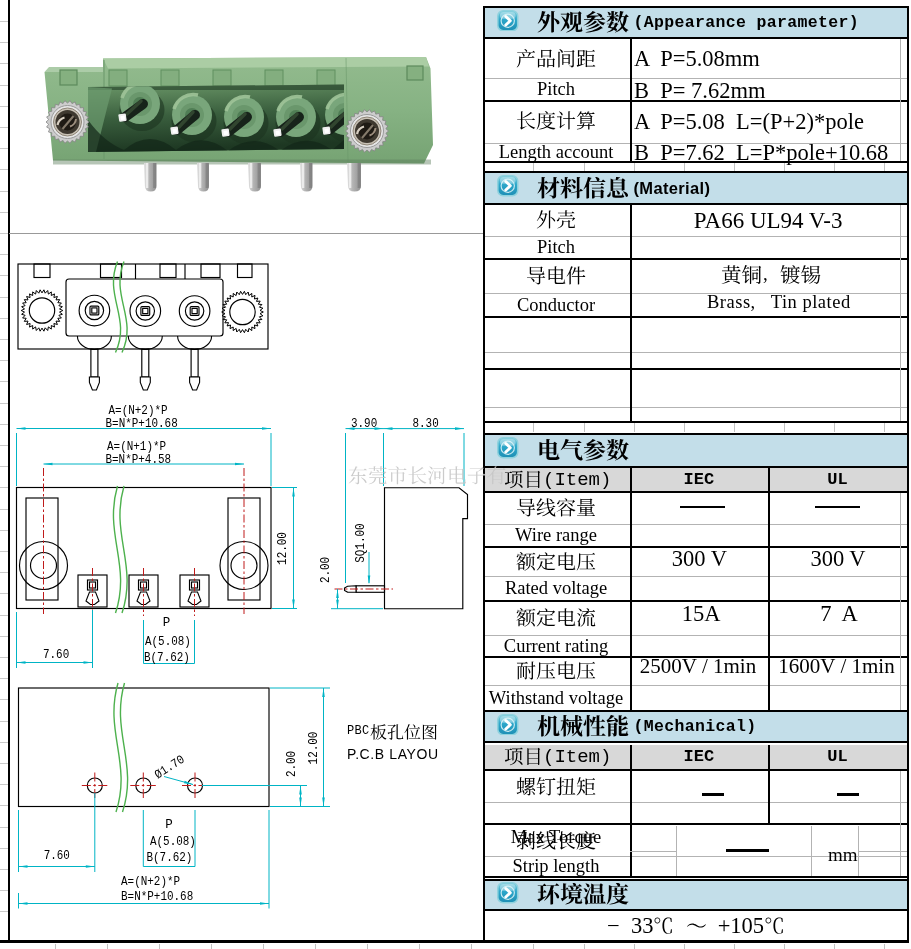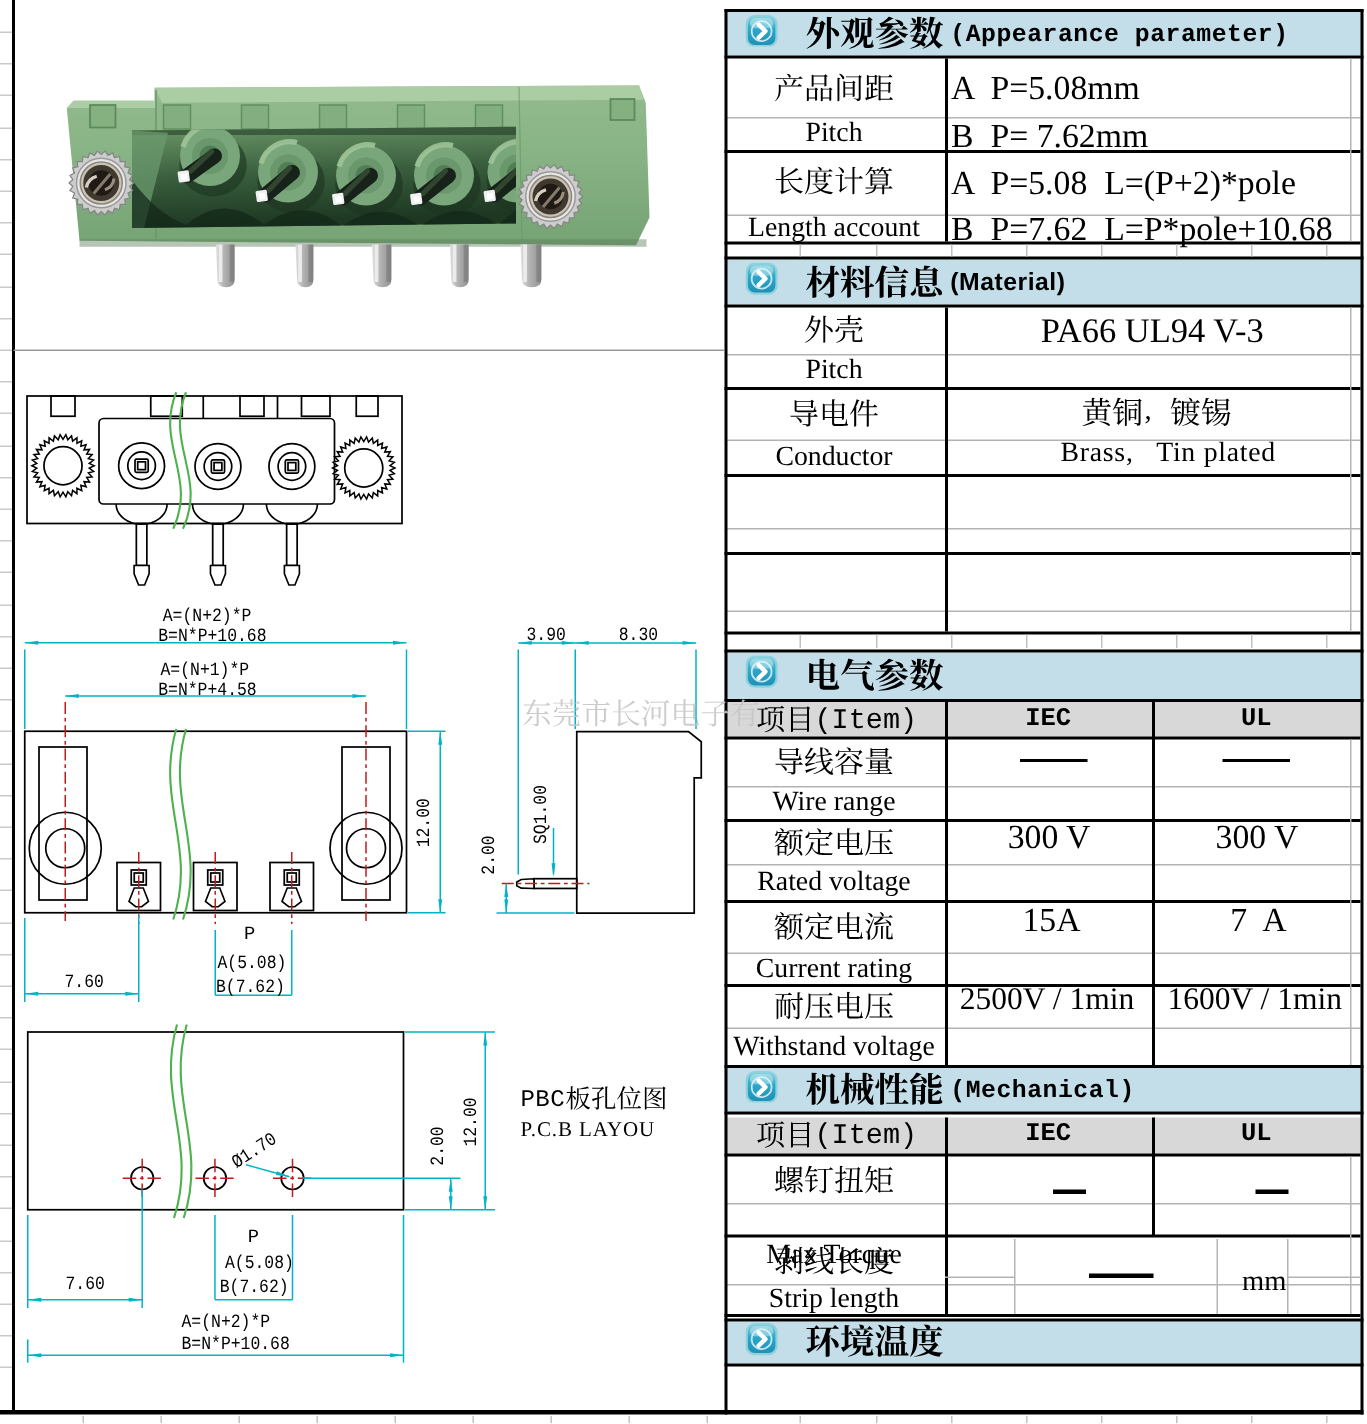--- a/index.html
+++ b/index.html
@@ -417,20 +417,35 @@
 <div class="a" style="left:556.0px;top:866.0px;transform:translate(-50%,-50%);width:max-content;font-family:'Liberation Serif',serif;font-size:18.5px;font-weight:normal;color:#000;white-space:pre;line-height:22px">Strip length</div>
 <div class="a" style="left:702.30px;top:793.30px;width:21.50px;height:2.40px;background:#000;z-index:3;"></div>
 <div class="a" style="left:837.00px;top:793.30px;width:21.50px;height:2.40px;background:#000;z-index:3;"></div>
 <div class="a" style="left:676.00px;top:825.50px;width:1.00px;height:50.00px;background:#b3b3b3;z-index:2;"></div>
 <div class="a" style="left:811.00px;top:825.50px;width:1.00px;height:50.00px;background:#b3b3b3;z-index:2;"></div>
 <div class="a" style="left:858.00px;top:825.50px;width:1.00px;height:50.00px;background:#b3b3b3;z-index:2;"></div>
 <div class="a" style="left:630.00px;top:850.80px;width:46.00px;height:1.00px;background:#b3b3b3;z-index:2;"></div>
 <div class="a" style="left:858.00px;top:850.80px;width:49.00px;height:1.00px;background:#b3b3b3;z-index:2;"></div>
 <div class="a" style="left:726.00px;top:849.30px;width:42.50px;height:2.40px;background:#000;z-index:3;"></div>
 <div class="a" style="left:828.0px;top:844.0px;font-family:'Liberation Serif',serif;font-size:19.0px;font-weight:normal;color:#000;line-height:22px;white-space:pre">mm</div>
+<div class="a" style="left:607px;top:912px;width:178px;height:28px;display:flex;align-items:center;justify-content:center;font-family:'Liberation Serif',serif;font-size:22.5px">
+      <span>−&nbsp;&nbsp;33</span>
+      <svg width="22.5" height="22.5" viewBox="0 -212 250 250" fill="#000">
+        <use href="#r2103" x="0"></use>
+      </svg>
+      <span>&nbsp;&nbsp;</span>
+      <svg width="22.5" height="22.5" viewBox="0 -212 250 250" fill="#000">
+        <use href="#rFF5E" x="0"></use>
+      </svg>
+      <span>&nbsp;&nbsp;</span>
+      <span>+105</span>
+      <svg width="22.5" height="22.5" viewBox="0 -212 250 250" fill="#000">
+        <use href="#r2103" x="0"></use>
+      </svg>
+    </div>
 <div class="a" style="left:347.5px;top:465.5px;z-index:5;opacity:0.9"><svg width="158.4" height="19.8" viewBox="0 -212 2000 250" fill="#c6c6c6">
         <use href="#r4E1C" x="0"></use>
         <use href="#r839E" x="250"></use>
         <use href="#r5E02" x="500"></use>
         <use href="#r957F" x="750"></use>
         <use href="#r6CB3" x="1000"></use>
         <use href="#r7535" x="1250"></use>
         <use href="#r5B50" x="1500"></use>
         <use href="#r6709" x="1750"></use>
       </svg></div>
@@ -705,19 +720,19 @@
       <polygon points="94.8,866.5 85.8,867.8 85.8,865.2" fill="#00b4c5"></polygon>
       <text x="43.7" y="859.0" font-family="&quot;Liberation Mono&quot;, monospace" font-size="12.5" fill="#000" text-anchor="start" textLength="26.2" lengthAdjust="spacingAndGlyphs">7.60</text>
       <text x="121.0" y="884.5" font-family="&quot;Liberation Mono&quot;, monospace" font-size="12.5" fill="#000" text-anchor="start" textLength="59.1" lengthAdjust="spacingAndGlyphs">A=(N+2)*P</text>
       <text x="121.0" y="899.5" font-family="&quot;Liberation Mono&quot;, monospace" font-size="12.5" fill="#000" text-anchor="start" textLength="72.2" lengthAdjust="spacingAndGlyphs">B=N*P+10.68</text>
       <line x1="18.5" y1="893.0" x2="18.5" y2="908.5" stroke="#00b4c5" stroke-width="1.00"></line>
       <line x1="269.0" y1="810.0" x2="269.0" y2="908.5" stroke="#00b4c5" stroke-width="1.00"></line>
       <line x1="18.5" y1="903.5" x2="269.0" y2="903.5" stroke="#00b4c5" stroke-width="1.00"></line>
       <polygon points="18.5,903.5 27.5,902.2 27.5,904.8" fill="#00b4c5"></polygon>
       <polygon points="269.0,903.5 260.0,904.8 260.0,902.2" fill="#00b4c5"></polygon>
     </svg>
-<div class="a" style="left:347px;top:723.5px;display:flex;align-items:flex-start;font-family:'Liberation Mono',monospace;font-size:16px;letter-spacing:0.3px">PBC<svg width="68.0" height="17.0" viewBox="0 -212 1000 250" fill="#000">
+<div class="a" style="left:347px;top:723.5px;display:flex;align-items:flex-start;font-family:'Liberation Mono',monospace;font-size:12px;letter-spacing:0.3px">PBC<svg width="68.0" height="17.0" viewBox="0 -212 1000 250" fill="#000">
         <use href="#r677F" x="0"></use>
         <use href="#r5B54" x="250"></use>
         <use href="#r4F4D" x="500"></use>
         <use href="#r56FE" x="750"></use>
       </svg></div>
-<div class="a" style="left:347.0px;top:745.5px;font-family:Liberation Serif, serif;font-size:14.0px;font-weight:normal;color:#000;letter-spacing:0.6px;line-height:16px;white-space:pre">P.C.B LAYOU</div>
+<div class="a" style="left:347.0px;top:745.5px;font-family:Liberation Sans, sans-serif;font-size:14.0px;font-weight:normal;color:#000;letter-spacing:0.6px;line-height:16px;white-space:pre">P.C.B LAYOU</div>
 </div>
 </body></html>

